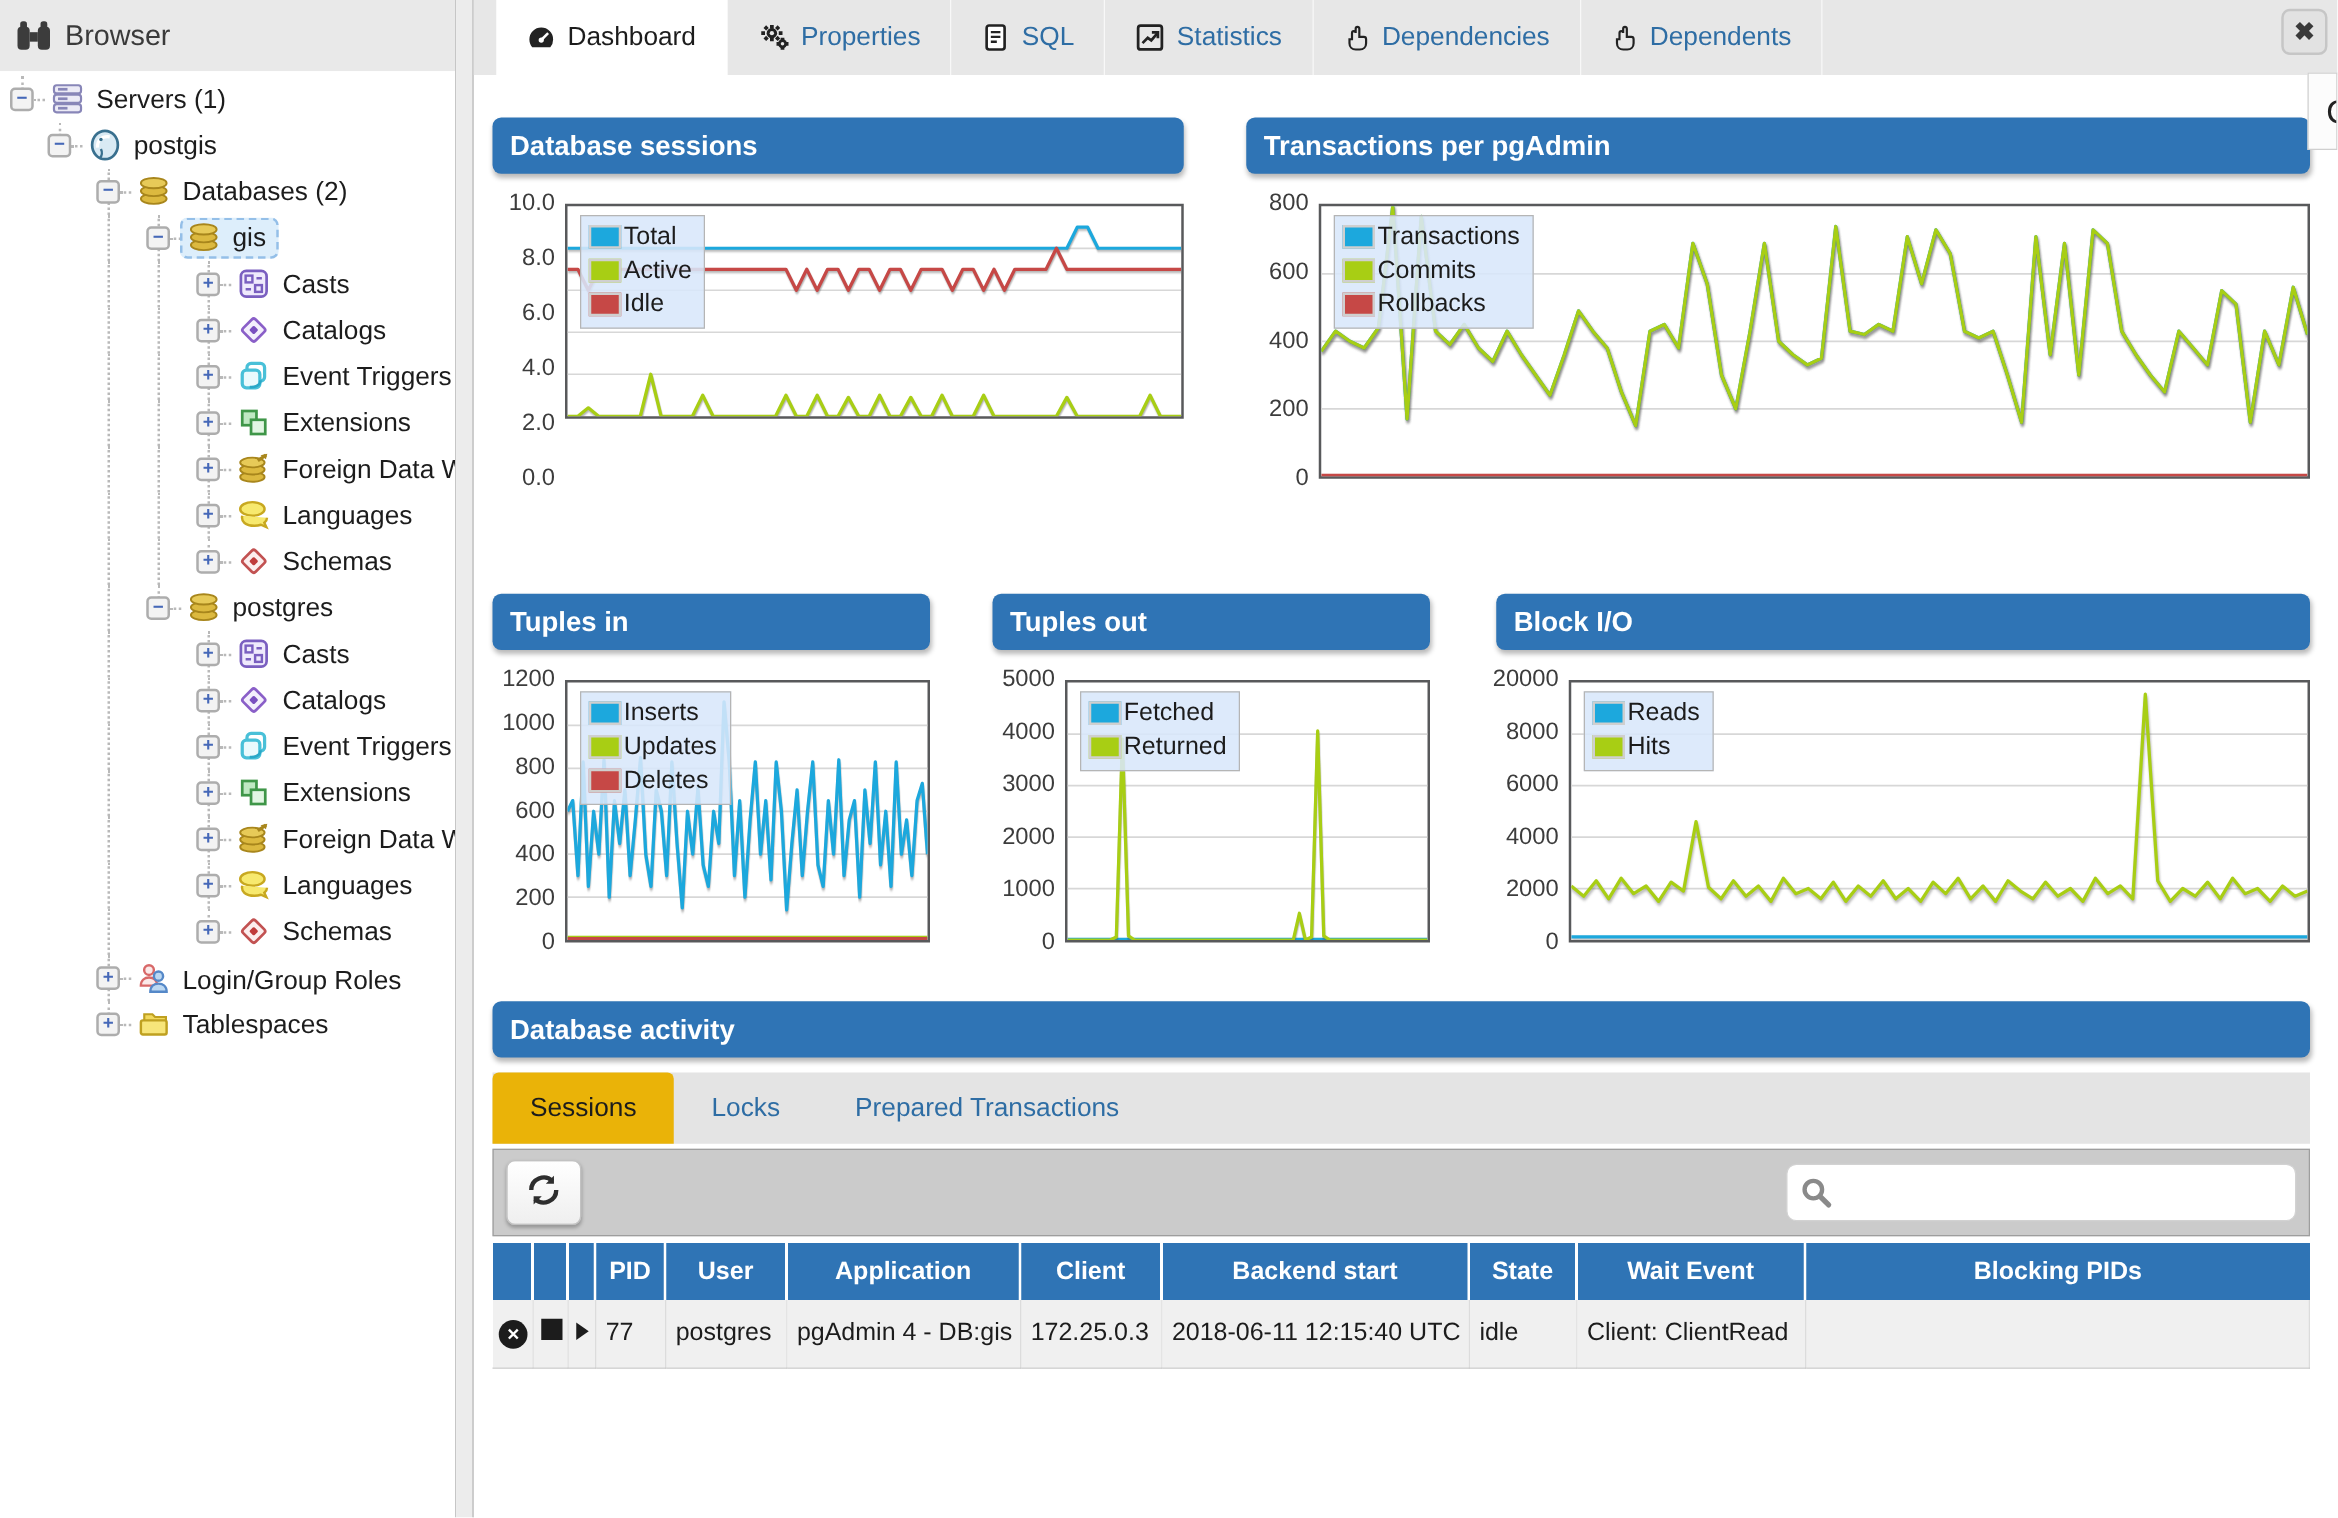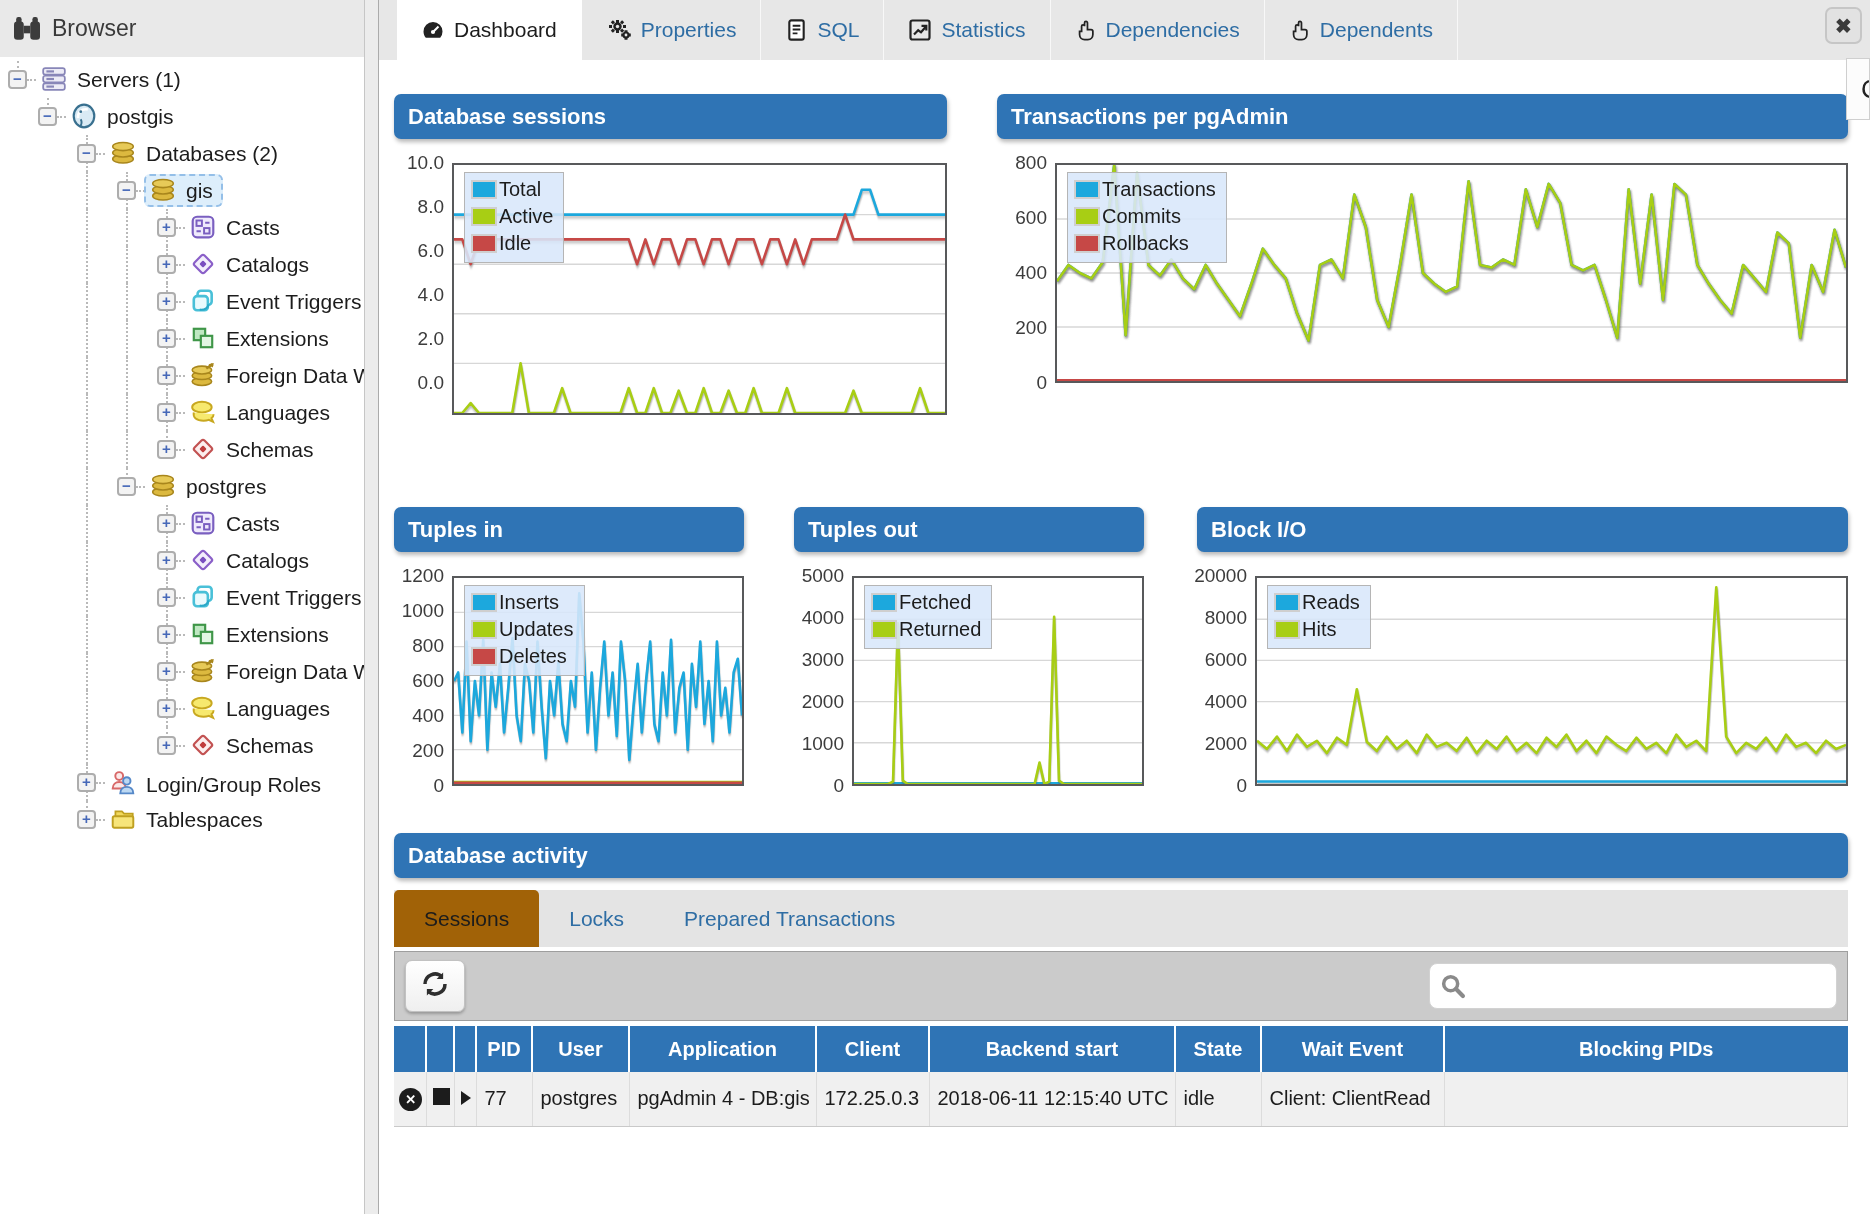--- a/index.html
+++ b/index.html
@@ -52,21 +52,21 @@
   .plot polyline { filter:drop-shadow(1.5px 2px 1.2px rgba(80,80,80,.45)); }
   .legend { position:absolute; top:7px; left:10px; background:rgba(216,231,250,.88); border:1px solid #b5b5b5; padding:3px 10px 5px 6px; }
   .legend-item { display:flex; align-items:center; height:27px; }
   .legend-swatch { width:26px; height:19px; border:2px solid #cfcfcf; margin-right:2px; }
   .legend-label { font-size:20px; color:#1c1c1c; }
 
   
   #activity { margin-top:47px; }
   #activity-tabs { margin-top:12px; height:57px; background:#e4e4e4; display:flex; align-items:stretch; }
   .atab { display:flex; align-items:center; padding:0 30px; font-size:21px; color:#2e6da4; cursor:pointer; }
-  .atab.active { background:#a16207; color:#1c1c1c; border-radius:5px 5px 0 0; }
+  .atab.active { background:#eab308; color:#1c1c1c; border-radius:5px 5px 0 0; }
   #activity-toolbar { margin-top:4px; height:70px; background:#cbcbcb; border:1px solid #9e9e9e; display:flex; align-items:center; justify-content:space-between; padding:0 10px; }
   #refresh-btn { width:60px; height:52px; background:linear-gradient(#fff,#efefef); border:1px solid #c2c2c2; border-radius:7px; display:flex; align-items:center; justify-content:center; box-shadow:0 2px 3px rgba(0,0,0,.25); cursor:pointer; }
   #search-wrap { position:relative; width:408px; height:46px; }
   #search-wrap .sicon { position:absolute; left:10px; top:9px; width:28px; height:28px; }
   #search-input { width:100%; height:100%; border:1px solid #d2d2d2; border-radius:8px; padding-left:46px; font-size:20px; color:#333; outline:none; }
 
   #sessions-table { width:100%; border-collapse:collapse; margin-top:5px; table-layout:fixed; }
   #sessions-table th { background:#2f74b5; color:#fff; font-size:20px; font-weight:bold; height:46px; border-right:2px solid #fff; text-align:center; overflow:hidden; white-space:nowrap; }
   #sessions-table th:last-child { border-right:none; }
   #sessions-table td { background:#f0f0f0; height:54px; font-size:20px; color:#1c1c1c; border-right:1px solid #dcdcdc; border-bottom:1px solid #c9c9c9; padding-left:8px; overflow:hidden; white-space:nowrap; }
@@ -535,21 +535,21 @@
             </div>
             <div class="chart-body">
               <div class="ylabels" style="height: 220px;">
                 <span style="top: 0%;">10.0</span>
                 <span style="top: 20%;">8.0</span>
                 <span style="top: 40%;">6.0</span>
                 <span style="top: 60%;">4.0</span>
                 <span style="top: 80%;">2.0</span>
                 <span style="top: 100%;">0.0</span>
               </div>
-              <div class="plot" style="height: 252px;">
+              <div class="plot" style="height: 172px;">
                 <svg viewBox="0 0 1000 220" preserveAspectRatio="none">
                   <line x1="0" x2="1000" y1="44" y2="44" stroke="#d7d7d7" stroke-width="1.4" vector-effect="non-scaling-stroke"></line>
                   <line x1="0" x2="1000" y1="88" y2="88" stroke="#d7d7d7" stroke-width="1.4" vector-effect="non-scaling-stroke"></line>
                   <line x1="0" x2="1000" y1="132" y2="132" stroke="#d7d7d7" stroke-width="1.4" vector-effect="non-scaling-stroke"></line>
                   <line x1="0" x2="1000" y1="176" y2="176" stroke="#d7d7d7" stroke-width="1.4" vector-effect="non-scaling-stroke"></line>
                   <polyline points="0.0,44.0 16.9,44.0 33.9,44.0 50.8,44.0 67.8,44.0 84.7,44.0 101.7,44.0 118.6,44.0 135.6,44.0 152.5,44.0 169.5,44.0 186.4,44.0 203.4,44.0 220.3,44.0 237.3,44.0 254.2,44.0 271.2,44.0 288.1,44.0 305.1,44.0 322.0,44.0 339.0,44.0 355.9,44.0 372.9,44.0 389.8,44.0 406.8,44.0 423.7,44.0 440.7,44.0 457.6,44.0 474.6,44.0 491.5,44.0 508.5,44.0 525.4,44.0 542.4,44.0 559.3,44.0 576.3,44.0 593.2,44.0 610.2,44.0 627.1,44.0 644.1,44.0 661.0,44.0 678.0,44.0 694.9,44.0 711.9,44.0 728.8,44.0 745.8,44.0 762.7,44.0 779.7,44.0 796.6,44.0 813.6,44.0 830.5,22.0 847.5,22.0 864.4,44.0 881.4,44.0 898.3,44.0 915.3,44.0 932.2,44.0 949.2,44.0 966.1,44.0 983.1,44.0 1000.0,44.0" fill="none" stroke="#1ca8dd" stroke-width="2.6" stroke-linejoin="round" vector-effect="non-scaling-stroke"></polyline>
                   <polyline points="0.0,220.0 16.9,220.0 33.9,211.2 50.8,220.0 67.8,220.0 84.7,220.0 101.7,220.0 118.6,220.0 135.6,176.0 152.5,220.0 169.5,220.0 186.4,220.0 203.4,220.0 220.3,198.0 237.3,220.0 254.2,220.0 271.2,220.0 288.1,220.0 305.1,220.0 322.0,220.0 339.0,220.0 355.9,198.0 372.9,220.0 389.8,220.0 406.8,198.0 423.7,220.0 440.7,220.0 457.6,200.2 474.6,220.0 491.5,220.0 508.5,198.0 525.4,220.0 542.4,220.0 559.3,200.2 576.3,220.0 593.2,220.0 610.2,198.0 627.1,220.0 644.1,220.0 661.0,220.0 678.0,198.0 694.9,220.0 711.9,220.0 728.8,220.0 745.8,220.0 762.7,220.0 779.7,220.0 796.6,220.0 813.6,200.2 830.5,220.0 847.5,220.0 864.4,220.0 881.4,220.0 898.3,220.0 915.3,220.0 932.2,220.0 949.2,198.0 966.1,220.0 983.1,220.0 1000.0,220.0" fill="none" stroke="#a8ce14" stroke-width="2.6" stroke-linejoin="round" vector-effect="non-scaling-stroke"></polyline>
                   <polyline points="0.0,66.0 16.9,66.0 33.9,88.0 50.8,66.0 67.8,66.0 84.7,66.0 101.7,66.0 118.6,66.0 135.6,66.0 152.5,66.0 169.5,66.0 186.4,66.0 203.4,66.0 220.3,66.0 237.3,66.0 254.2,66.0 271.2,66.0 288.1,66.0 305.1,66.0 322.0,66.0 339.0,66.0 355.9,66.0 372.9,88.0 389.8,66.0 406.8,88.0 423.7,66.0 440.7,66.0 457.6,88.0 474.6,66.0 491.5,66.0 508.5,88.0 525.4,66.0 542.4,66.0 559.3,88.0 576.3,66.0 593.2,66.0 610.2,66.0 627.1,88.0 644.1,66.0 661.0,66.0 678.0,88.0 694.9,66.0 711.9,88.0 728.8,66.0 745.8,66.0 762.7,66.0 779.7,66.0 796.6,44.0 813.6,66.0 830.5,66.0 847.5,66.0 864.4,66.0 881.4,66.0 898.3,66.0 915.3,66.0 932.2,66.0 949.2,66.0 966.1,66.0 983.1,66.0 1000.0,66.0" fill="none" stroke="#c64846" stroke-width="2.6" stroke-linejoin="round" vector-effect="non-scaling-stroke"></polyline>
                 </svg>
                 <div class="legend">

